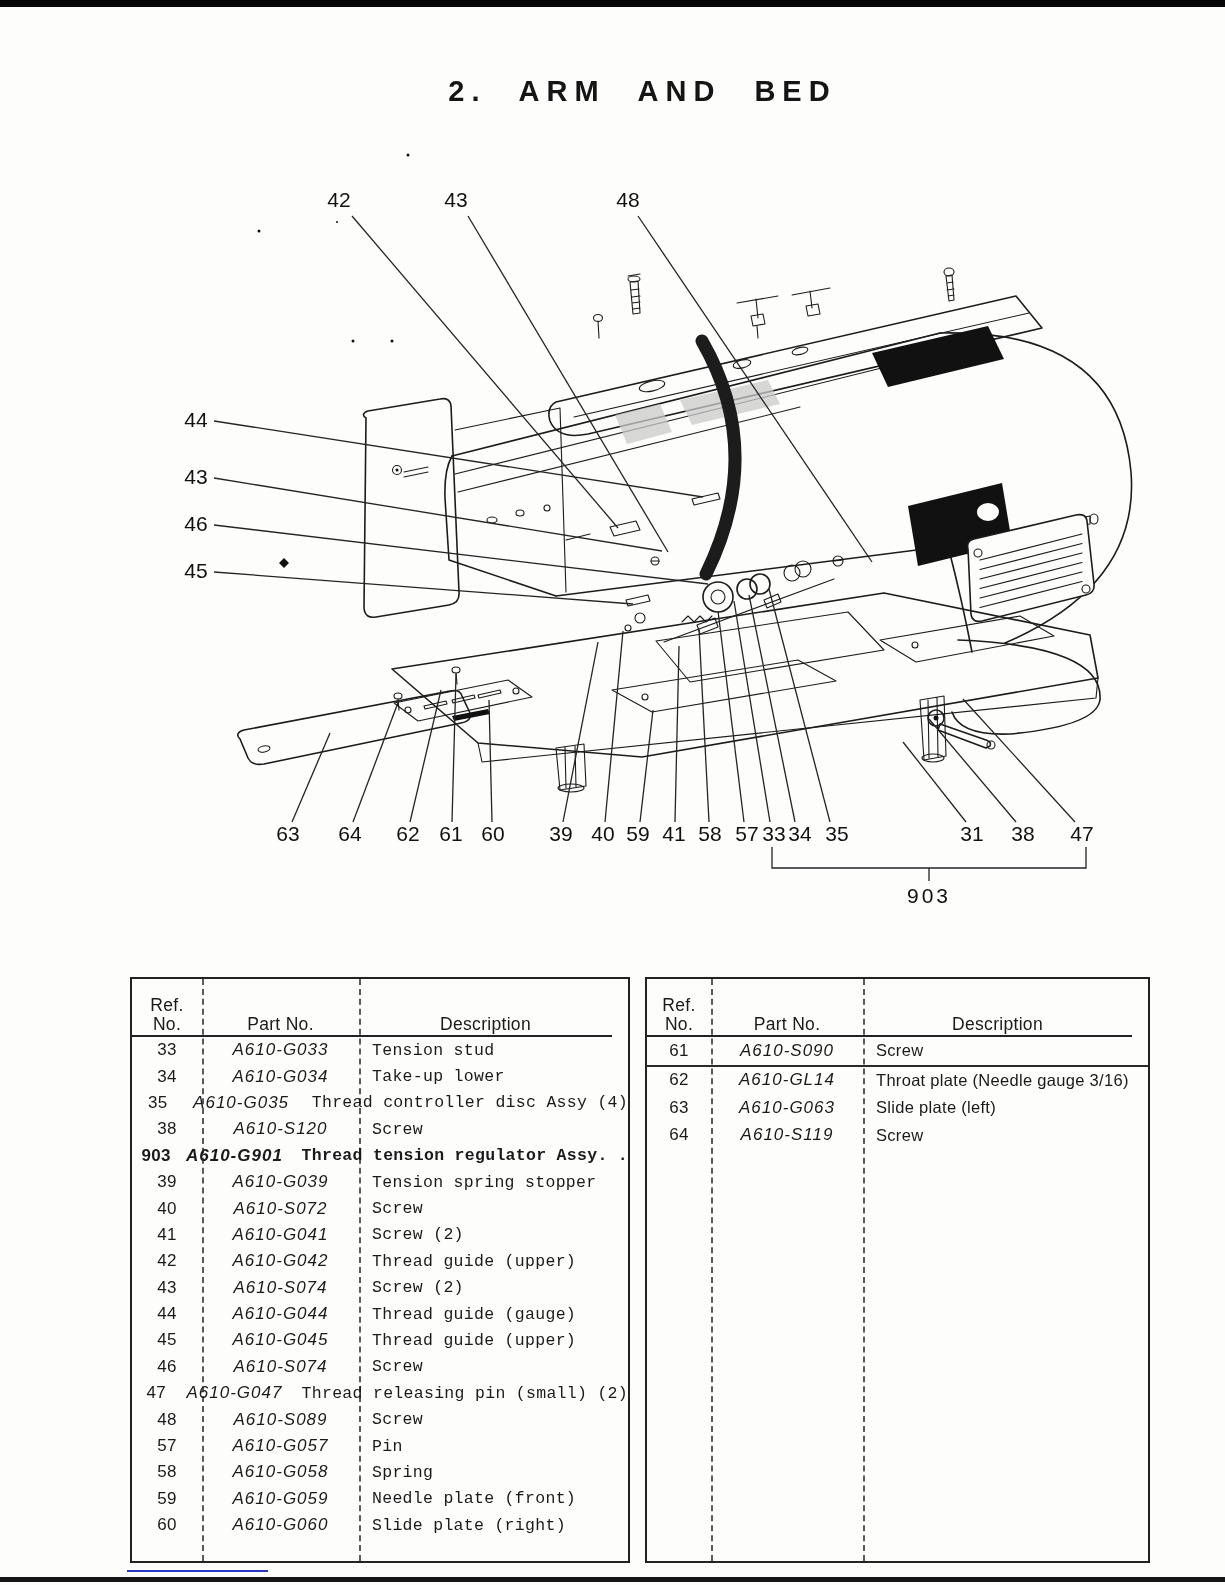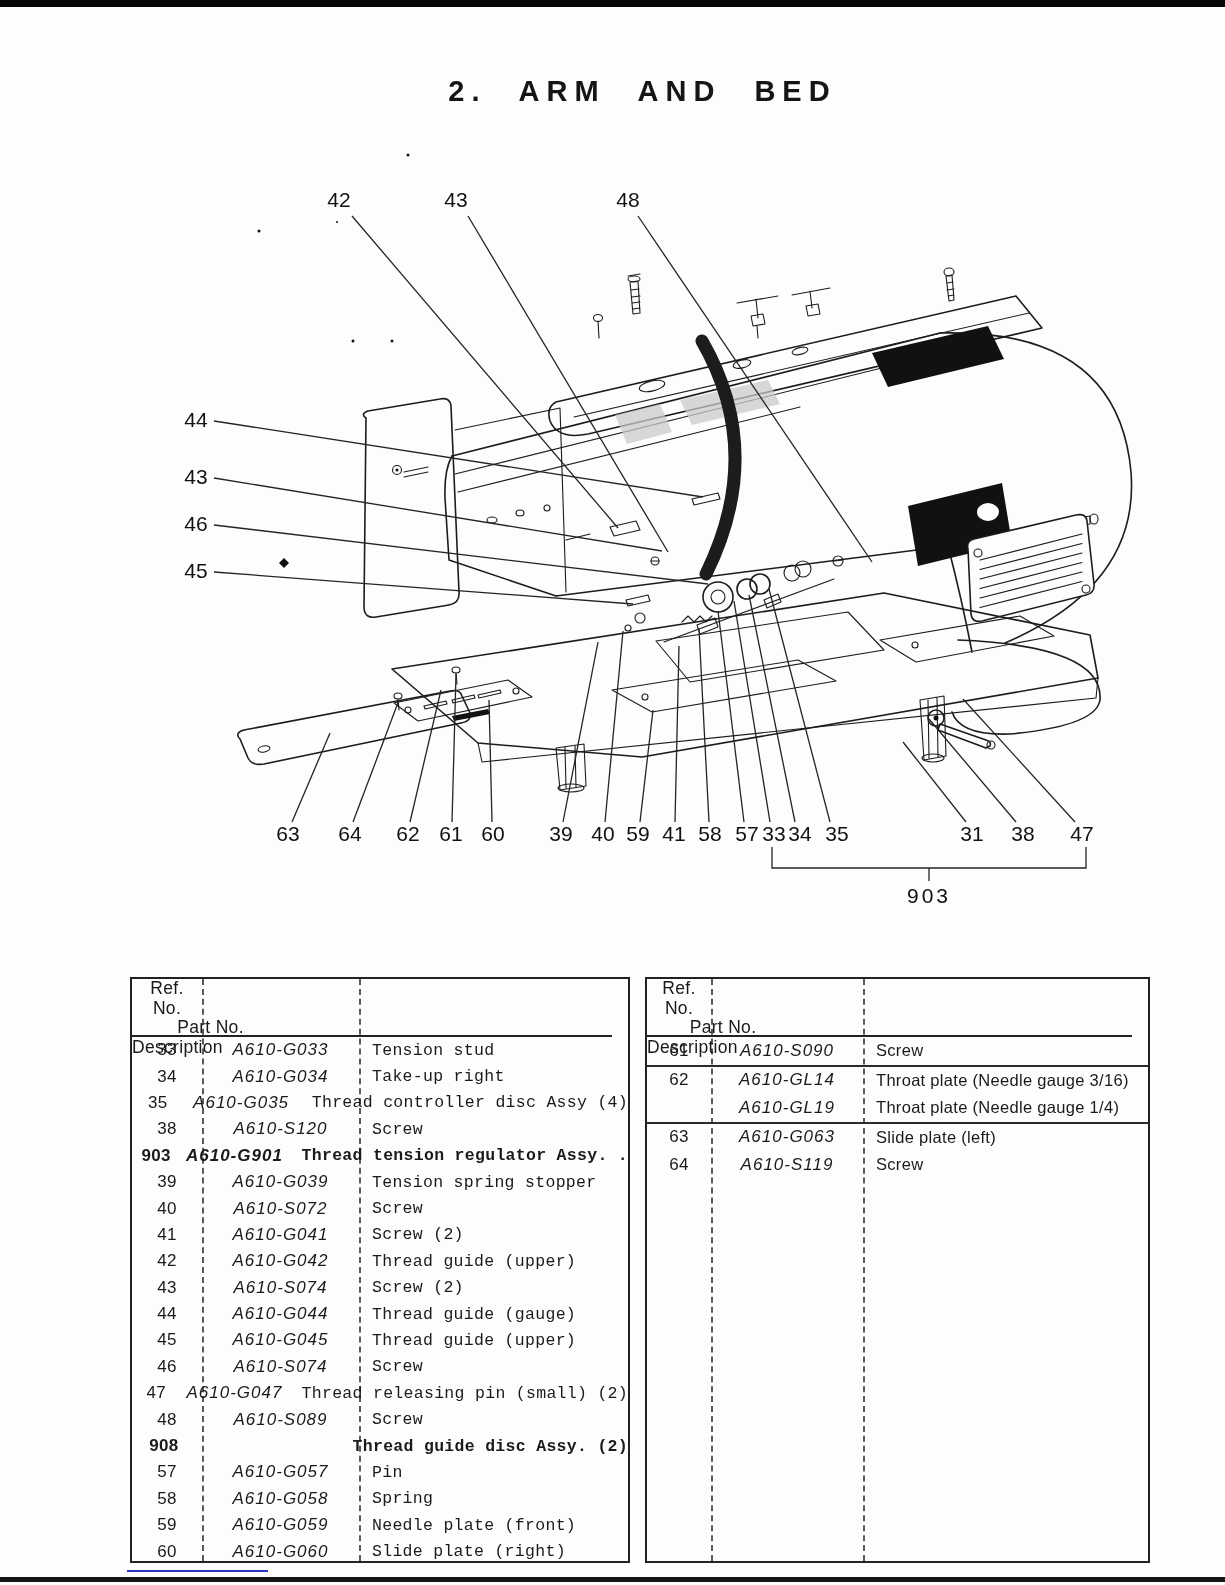--- a/index.html
+++ b/index.html
@@ -17,21 +17,21 @@
   }
   svg text.callout{font-family:"Liberation Sans",sans-serif;font-size:21px;fill:#111;}
   svg .leader{stroke:#242424;stroke-width:1.3;fill:none;}
   svg .art{stroke:#1c1c1c;fill:none;stroke-width:1.6;stroke-linejoin:round;stroke-linecap:round;}
   svg .thin{stroke-width:1.1;}
   svg .fillk{fill:#111;stroke:none;}
   svg .shade{fill:#c9c9c9;stroke:none;opacity:.75;}
   
   .ptable{position:absolute;top:977px;height:586px;border:2.5px solid #222;box-sizing:border-box;background:transparent;}
   .ptable .vdiv{position:absolute;top:0;bottom:0;width:0;border-left:2px dashed #5a5a5a;}
-  .thead{position:absolute;left:0;right:16px;top:0;height:56px;border-bottom:2.4px solid #222;display:flex;align-items:flex-start;flex-direction:column;}
+  .thead{position:absolute;left:0;right:16px;top:0;height:56px;border-bottom:2.4px solid #222;display:flex;align-items:flex-end;}
   .thead .hc{font-size:17.5px;text-align:center;line-height:1.12;letter-spacing:.3px;}
   .rows{position:absolute;left:0;right:0;top:58px;}
   .trow{display:flex;align-items:center;font-size:17px;letter-spacing:.3px;}
   .trow.bold{font-weight:700;}
   .trow.rule{border-bottom:2px solid #2a2a2a;}
   .cell{white-space:nowrap;overflow:visible;}
   .cell.ref{text-align:center;}
   .cell.part{text-align:center;letter-spacing:1px;font-style:italic;}
   .cell.desc{text-align:left;padding-left:13px;font-size:16.5px;}
   
@@ -248,21 +248,21 @@
   </div>
   <div class="rows">
       <div class="trow">
         <div class="cell ref">33</div>
         <div class="cell part">A610-G033</div>
         <div class="cell desc">Tension stud</div>
       </div>
       <div class="trow">
         <div class="cell ref">34</div>
         <div class="cell part">A610-G034</div>
-        <div class="cell desc">Take-up right</div>
+        <div class="cell desc">Take-up lower</div>
       </div>
       <div class="trow">
         <div class="cell ref">35</div>
         <div class="cell part">A610-G035</div>
         <div class="cell desc">Thread controller disc Assy (4)</div>
       </div>
       <div class="trow">
         <div class="cell ref">38</div>
         <div class="cell part">A610-S120</div>
         <div class="cell desc">Screw</div>
@@ -314,25 +314,20 @@
       </div>
       <div class="trow">
         <div class="cell ref">47</div>
         <div class="cell part">A610-G047</div>
         <div class="cell desc">Thread releasing pin (small) (2)</div>
       </div>
       <div class="trow">
         <div class="cell ref">48</div>
         <div class="cell part">A610-S089</div>
         <div class="cell desc">Screw</div>
-      </div>
-      <div class="trow bold">
-        <div class="cell ref">908</div>
-        <div class="cell part"></div>
-        <div class="cell desc">Thread guide disc Assy. (2)</div>
       </div>
       <div class="trow">
         <div class="cell ref">57</div>
         <div class="cell part">A610-G057</div>
         <div class="cell desc">Pin</div>
       </div>
       <div class="trow">
         <div class="cell ref">58</div>
         <div class="cell part">A610-G058</div>
         <div class="cell desc">Spring</div>
@@ -365,25 +360,20 @@
       <div class="trow rule">
         <div class="cell ref">61</div>
         <div class="cell part">A610-S090</div>
         <div class="cell desc">Screw</div>
       </div>
       <div class="trow">
         <div class="cell ref">62</div>
         <div class="cell part">A610-GL14</div>
         <div class="cell desc">Throat plate (Needle gauge 3/16)</div>
       </div>
-      <div class="trow rule">
-        <div class="cell ref"></div>
-        <div class="cell part">A610-GL19</div>
-        <div class="cell desc">Throat plate (Needle gauge 1/4)</div>
-      </div>
       <div class="trow">
         <div class="cell ref">63</div>
         <div class="cell part">A610-G063</div>
         <div class="cell desc">Slide plate (left)</div>
       </div>
       <div class="trow">
         <div class="cell ref">64</div>
         <div class="cell part">A610-S119</div>
         <div class="cell desc">Screw</div>
       </div>

